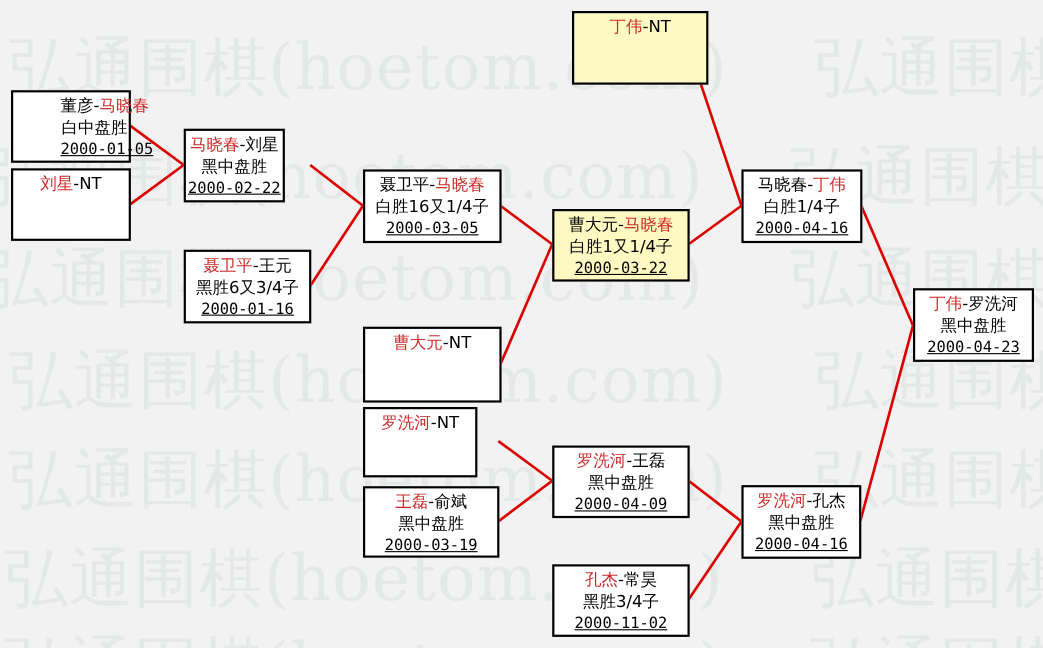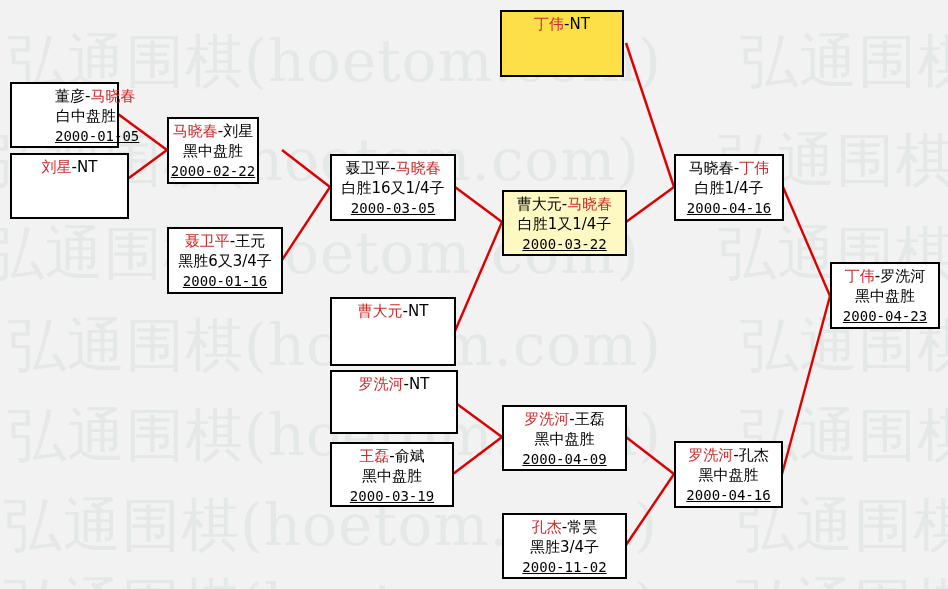--- a/index.html
+++ b/index.html
@@ -78,50 +78,50 @@
       <line x1="626" y1="437" x2="674" y2="474" stroke="#dd0000" stroke-width="2.4"></line>
       <line x1="626" y1="545" x2="674" y2="474" stroke="#dd0000" stroke-width="2.4"></line>
       <line x1="782" y1="474" x2="830" y2="296" stroke="#dd0000" stroke-width="2.4"></line>
     </svg>
   <div id="box-layer">
       <div class="match-box" style="left: 10px; top: 82px; width: 109px; height: 66px; border-color: rgb(0, 0, 0); background: rgb(255, 255, 255); padding-left: 43px;">
         <div class="mline"><span>董彦-</span><span class="winner-name">马晓春</span></div>
         <div class="mline">白中盘胜</div>
         <div class="mline match-date">2000-01-05</div>
       </div>
-      <div class="match-box" style="left: 10px; top: 153px; width: 119px; height: 66px; border-color: rgb(0, 0, 0); background: rgb(255, 255, 255);">
+      <div class="match-box" style="left: 10px; top: 153px; width: 109px; height: 66px; border-color: rgb(0, 0, 0); background: rgb(255, 255, 255);">
         <div class="mline"><span class="winner-name">刘星</span><span>-NT</span></div>
       </div>
       <div class="match-box" style="left: 167px; top: 117px; width: 92px; height: 67px; border-color: rgb(0, 0, 0); background: rgb(255, 255, 255);">
         <div class="mline"><span class="winner-name">马晓春</span><span>-刘星</span></div>
         <div class="mline">黑中盘胜</div>
         <div class="mline match-date">2000-02-22</div>
       </div>
       <div class="match-box" style="left: 167px; top: 227px; width: 116px; height: 67px; border-color: rgb(0, 0, 0); background: rgb(255, 255, 255);">
         <div class="mline"><span class="winner-name">聂卫平</span><span>-王元</span></div>
         <div class="mline">黑胜6又3/4子</div>
         <div class="mline match-date">2000-01-16</div>
       </div>
       <div class="match-box" style="left: 330px; top: 154px; width: 126px; height: 67px; border-color: rgb(0, 0, 0); background: rgb(255, 255, 255);">
         <div class="mline"><span>聂卫平-</span><span class="winner-name">马晓春</span></div>
         <div class="mline">白胜16又1/4子</div>
         <div class="mline match-date">2000-03-05</div>
       </div>
       <div class="match-box" style="left: 330px; top: 297px; width: 126px; height: 69px; border-color: rgb(0, 0, 0); background: rgb(255, 255, 255);">
         <div class="mline"><span class="winner-name">曹大元</span><span>-NT</span></div>
       </div>
-      <div class="match-box" style="left: 330px; top: 370px; width: 128px; height: 64px; border-color: rgb(0, 0, 0); background: rgb(255, 255, 255);">
+      <div class="match-box" style="left: 330px; top: 370px; width: 104px; height: 64px; border-color: rgb(0, 0, 0); background: rgb(255, 255, 255);">
         <div class="mline"><span class="winner-name">罗洗河</span><span>-NT</span></div>
       </div>
       <div class="match-box" style="left: 330px; top: 442px; width: 124px; height: 65px; border-color: rgb(0, 0, 0); background: rgb(255, 255, 255);">
         <div class="mline"><span class="winner-name">王磊</span><span>-俞斌</span></div>
         <div class="mline">黑中盘胜</div>
         <div class="mline match-date">2000-03-19</div>
       </div>
-      <div class="match-box" style="left: 500px; top: 10px; width: 124px; height: 67px; border-color: rgb(0, 0, 0); background: #fde047;">
+      <div class="match-box" style="left: 520px; top: 10px; width: 124px; height: 67px; border-color: rgb(0, 0, 0); background: #fef9c3;">
         <div class="mline"><span class="winner-name">丁伟</span><span>-NT</span></div>
       </div>
       <div class="match-box" style="left: 502px; top: 190px; width: 125px; height: 66px; border-color: rgb(0, 0, 0); background: #fef9c3;">
         <div class="mline"><span>曹大元-</span><span class="winner-name">马晓春</span></div>
         <div class="mline">白胜1又1/4子</div>
         <div class="mline match-date">2000-03-22</div>
       </div>
       <div class="match-box" style="left: 502px; top: 405px; width: 125px; height: 66px; border-color: rgb(0, 0, 0); background: rgb(255, 255, 255); text-align: center;">
         <div class="mline"><span class="winner-name">罗洗河</span><span>-王磊</span></div>
         <div class="mline">黑中盘胜</div>

